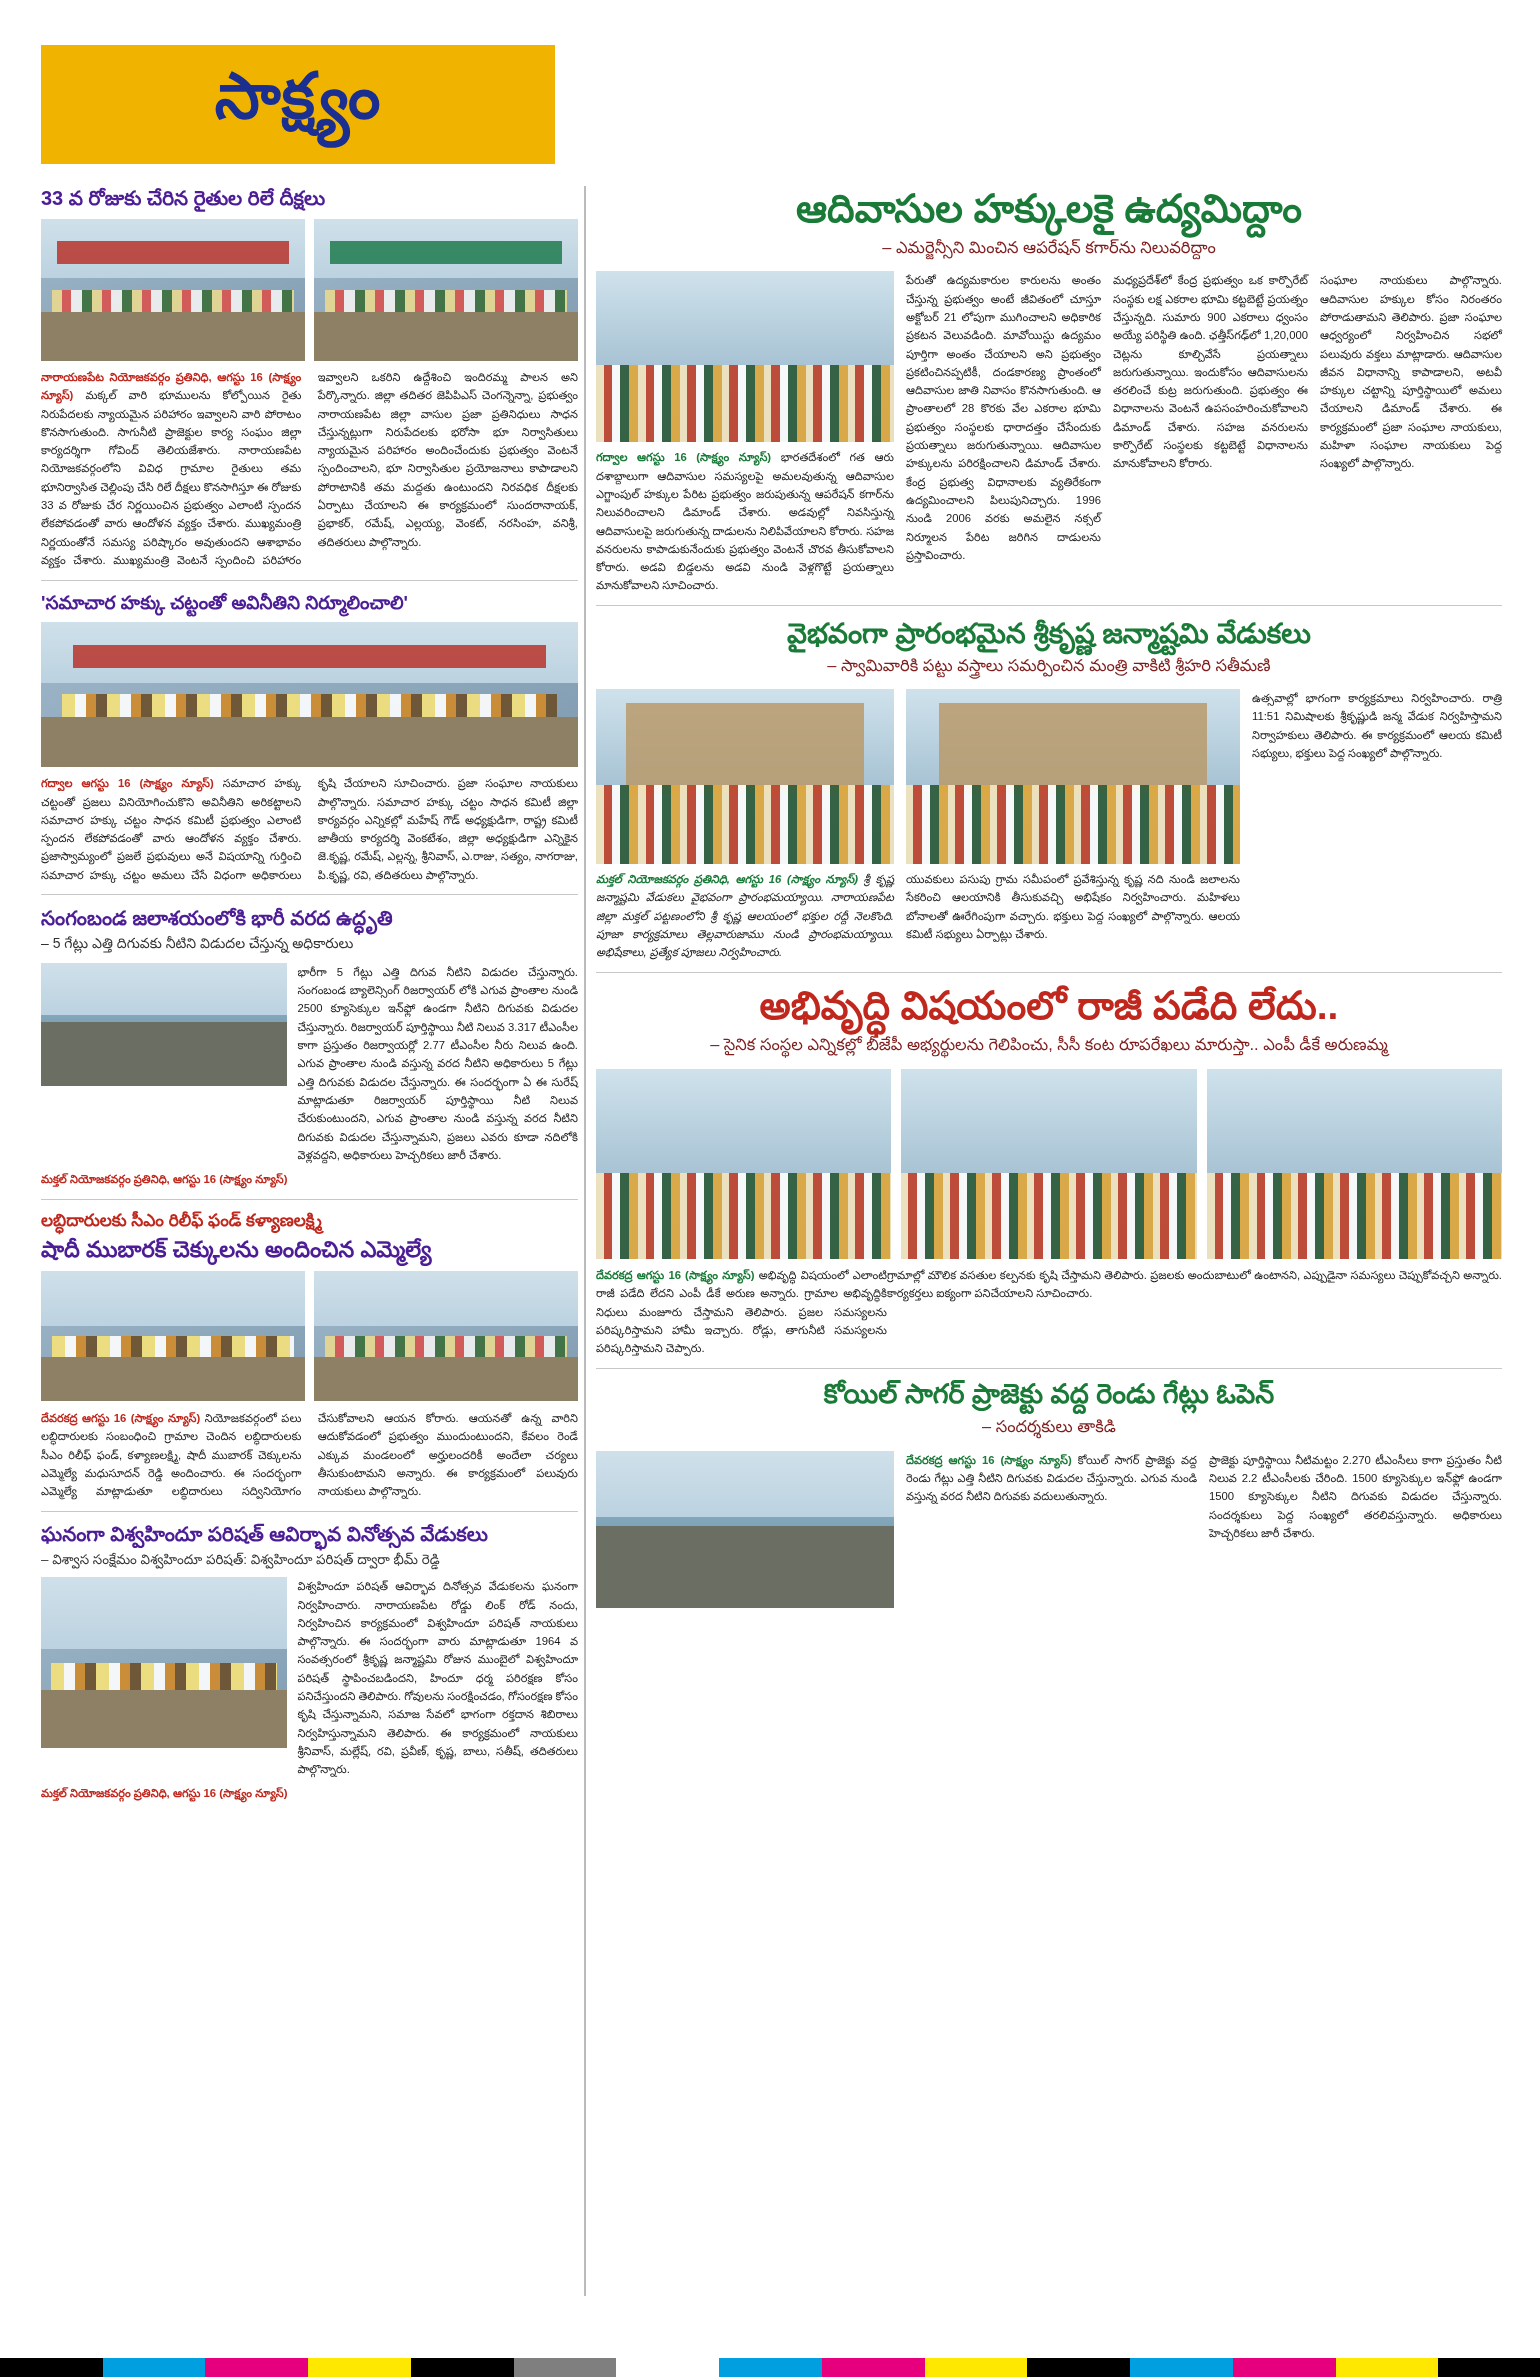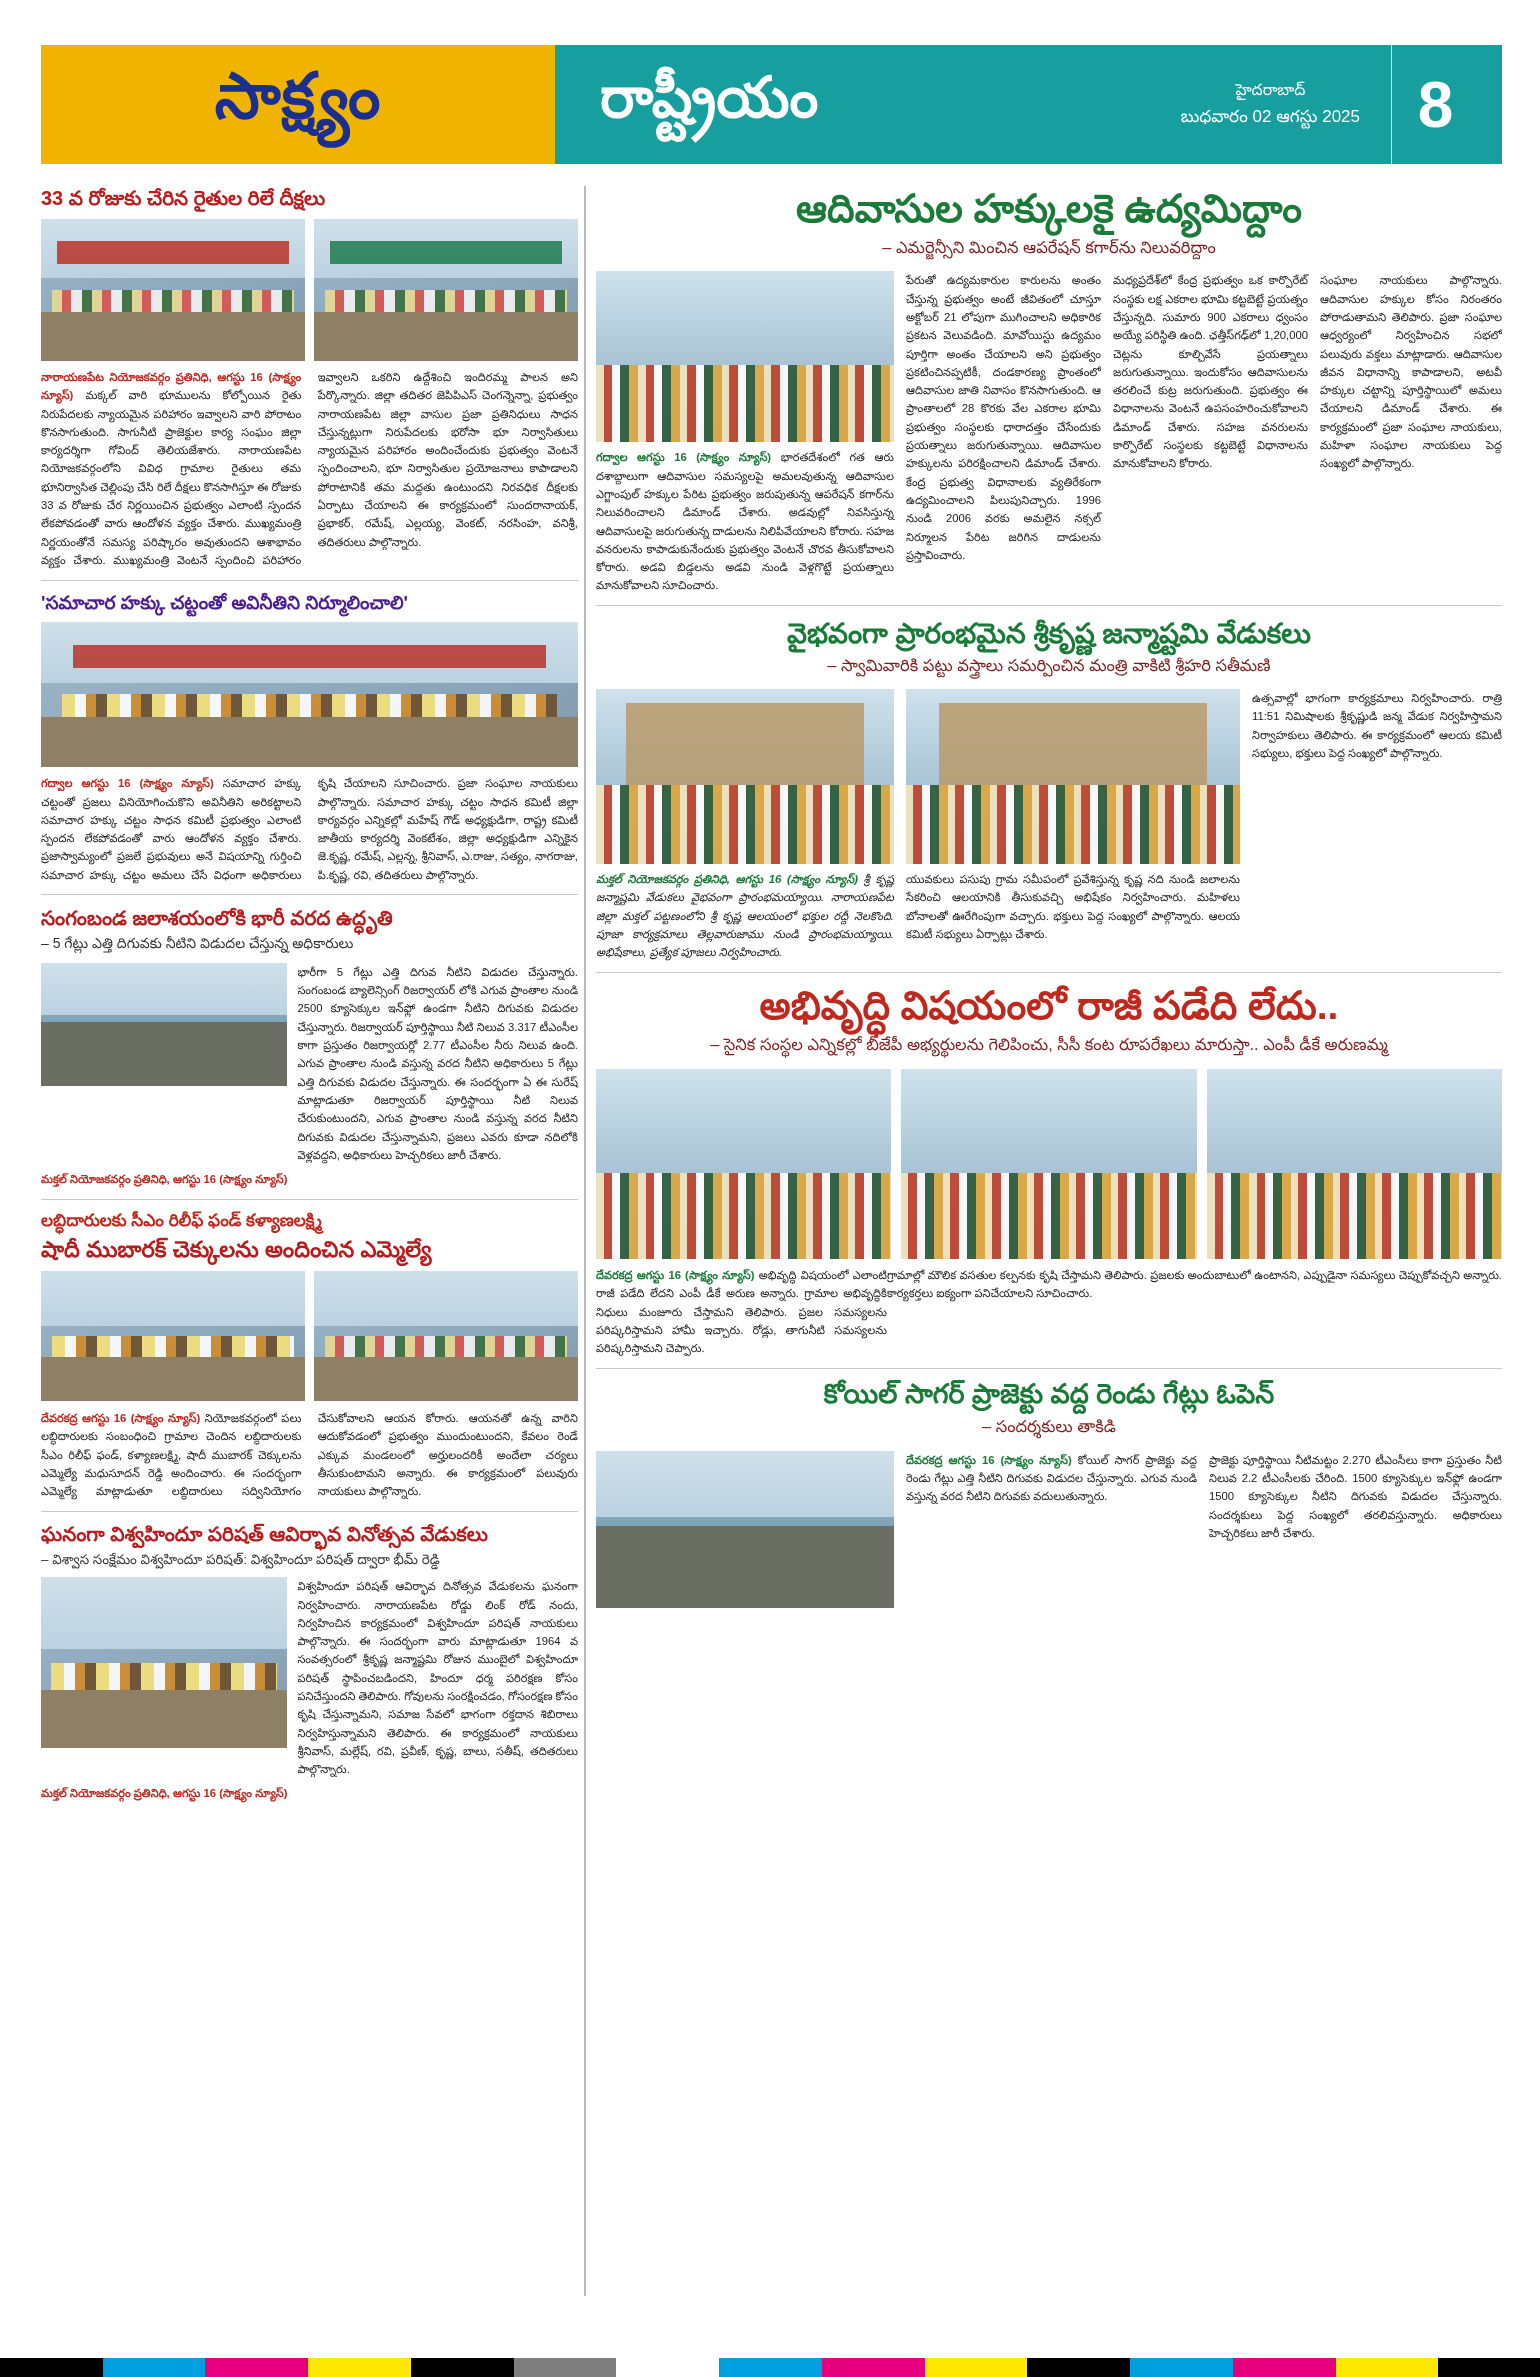--- a/index.html
+++ b/index.html
@@ -61,21 +61,21 @@
   .body-text {
     font-size:11.3px; line-height:1.62; color:#1a1a1a; text-align:justify;
     hyphens:auto;
   }
   .hr {
     border:0; border-top:0.7px solid #c8c8c8; margin:10.4px 0;
   }
 
   
   .l-head {
-    font-size:20px; font-weight:bold; color:#b91c1c; line-height:1.25; margin-bottom:7.5px;
+    font-size:20px; font-weight:bold; color:#4c1d95; line-height:1.25; margin-bottom:7.5px;
   }
   .l-head.red { color:#4c1d95; }
   .photo {
     background:linear-gradient(160deg,#9fb7c9,#7f9bb0);
     position:relative; overflow:hidden;
   }
   .photo .ph-sky { position:absolute; left:0; top:0; right:0; height:42%; background:linear-gradient(#cfe0ea,#bcd2e0); }
   .photo .ph-ground { position:absolute; left:0; bottom:0; right:0; height:34%; background:#8d8064; }
   .photo .ph-band { position:absolute; left:6%; top:16%; width:88%; height:16%; background:#b9342b; opacity:.85; }
   .photo .ph-people { position:absolute; left:4%; bottom:16%; width:92%; height:34%;
@@ -111,28 +111,20 @@
   .ph-temple { position:absolute; left:10%; top:8%; width:80%; height:52%; background:#b99a6b; opacity:.85; }
 </style>
 </head>
 <body>
 
 <div class="page">
 
   <div class="masthead">
     <div class="mast-left">
       <div class="logo">సాక్ష్యం</div>
-    </div>
-    <div class="mast-right">
-      <div class="mast-title">రాష్ట్రీయం</div>
-      <div class="mast-meta">
-        <div class="city">హైదరాబాద్</div>
-        <div class="date">బుధవారం 02 ఆగస్టు 2025</div>
-      </div>
-      <div class="mast-pageno">8</div>
     </div>
   </div>
 
   <div class="vrule"></div>
 
   <div class="col-left">
 
     <div>
       <div class="l-head">33 వ రోజుకు చేరిన రైతుల రిలే దీక్షలు</div>
       <div class="two-photo">

